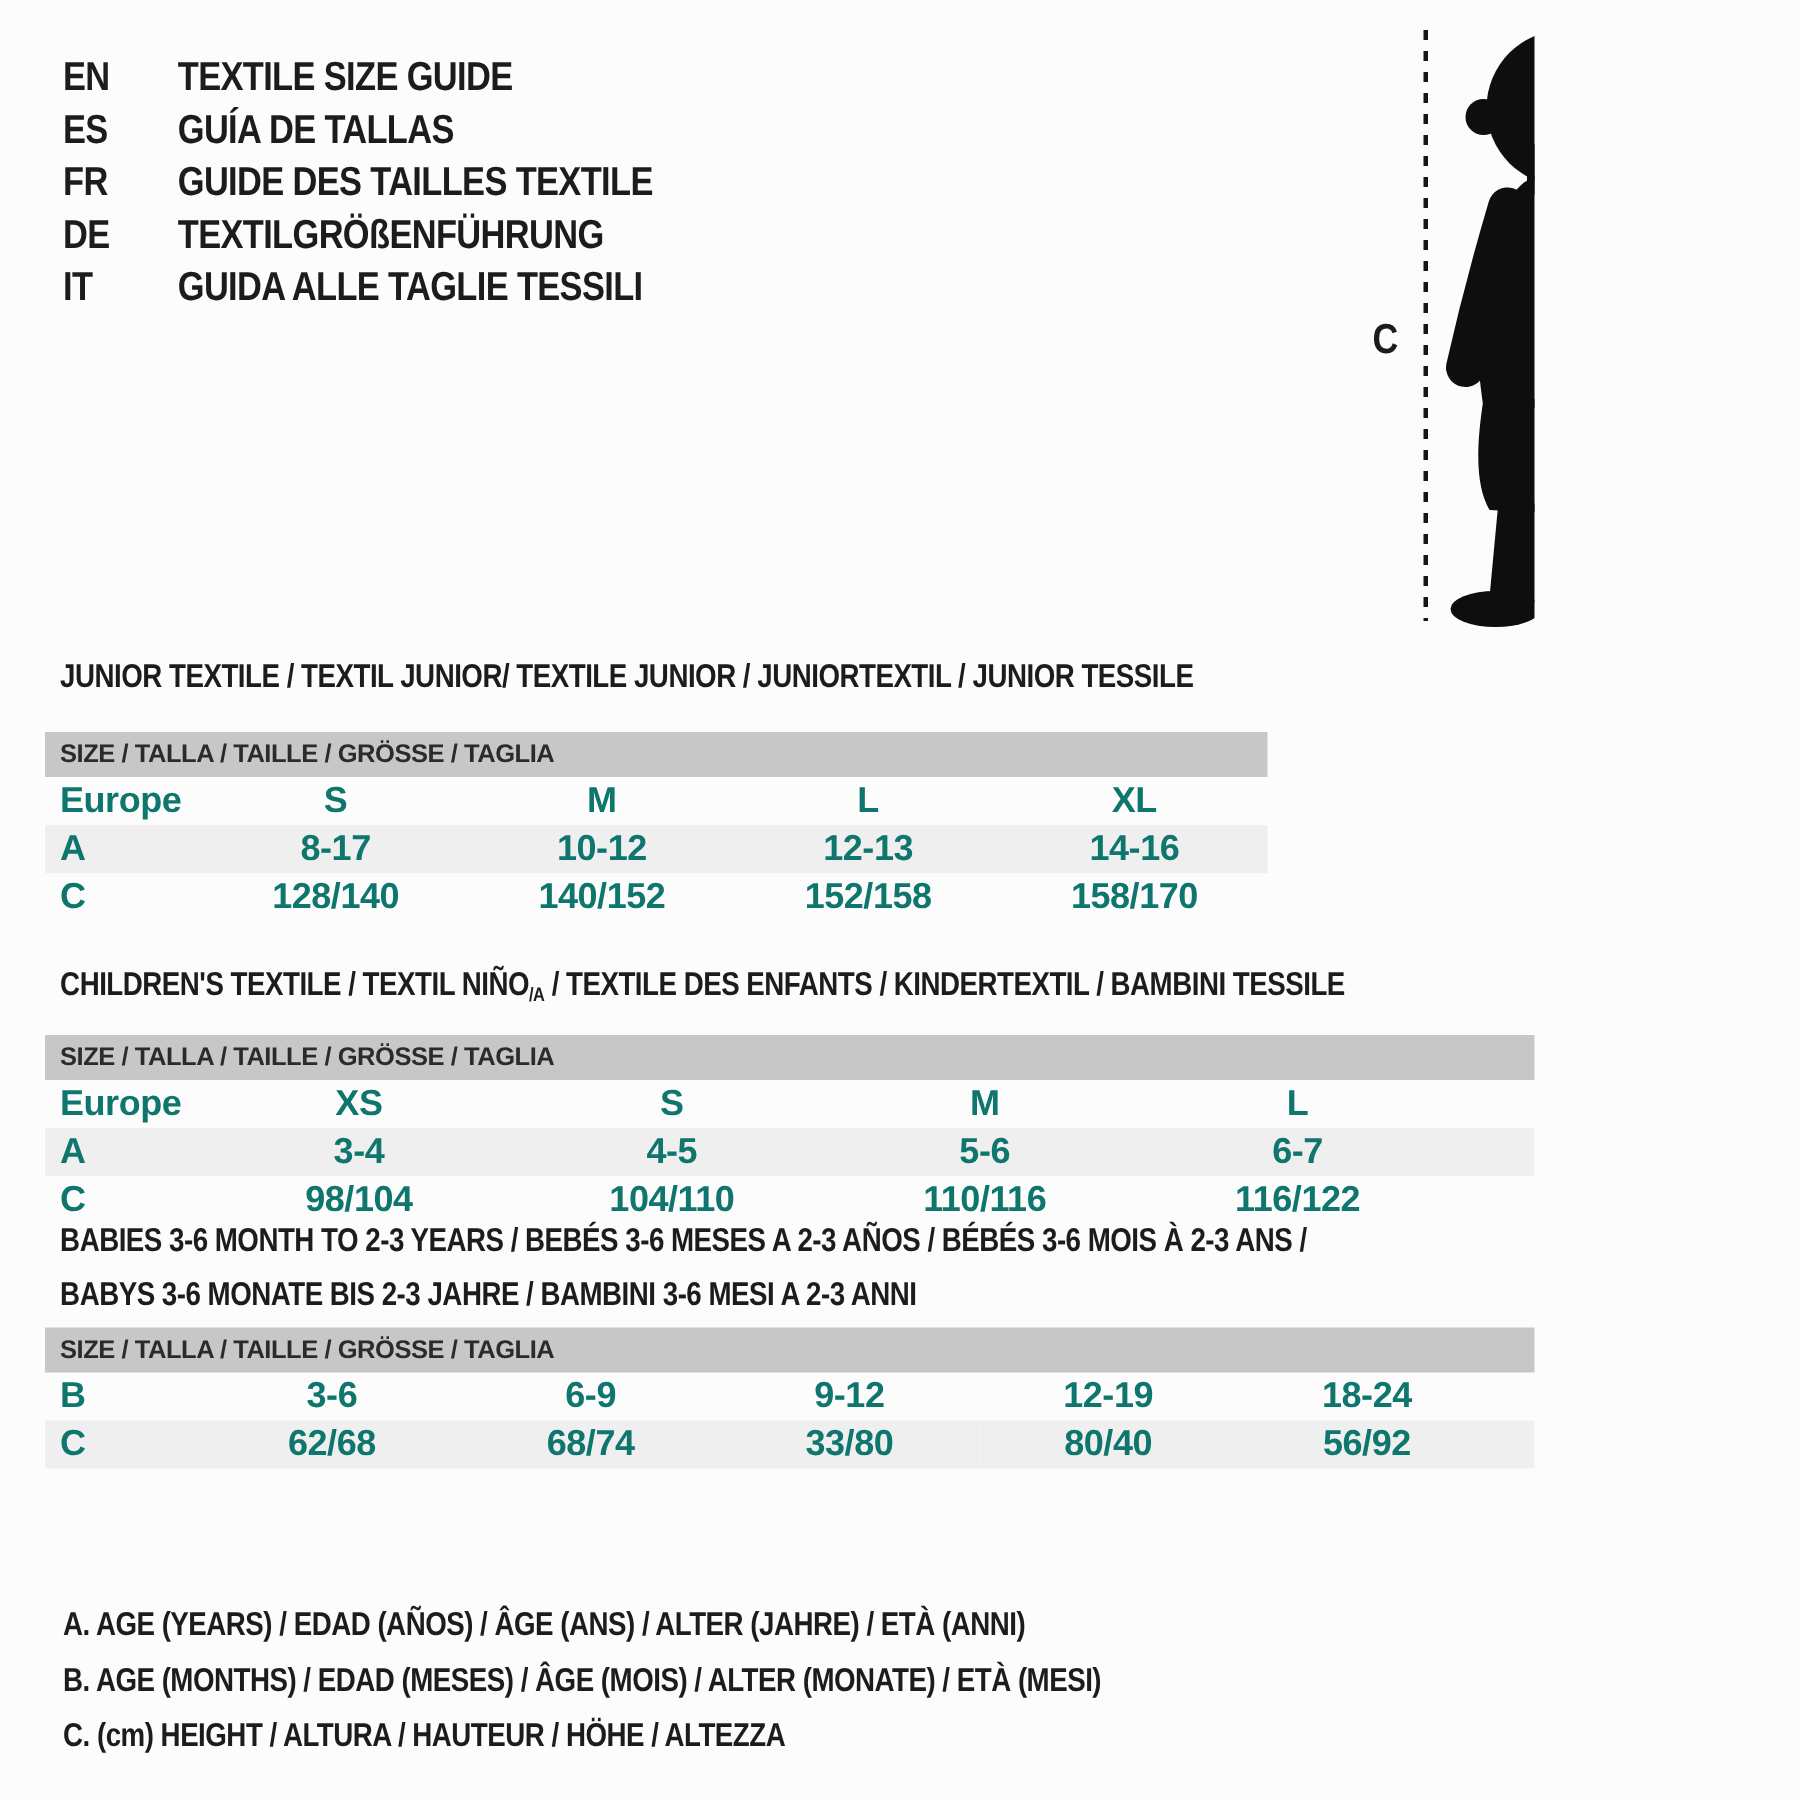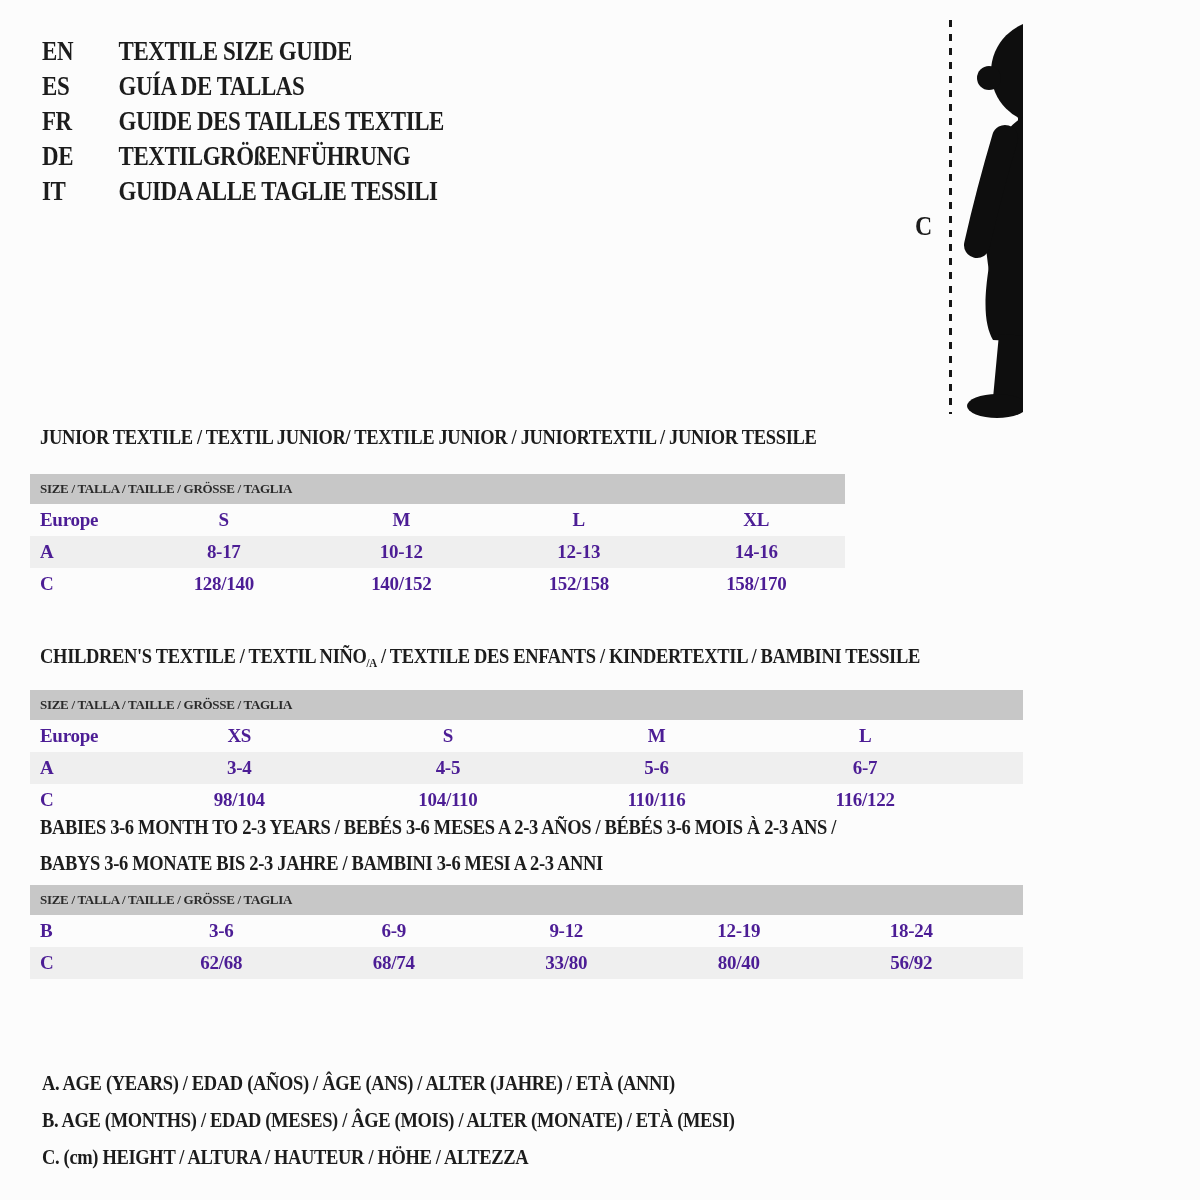--- a/index.html
+++ b/index.html
@@ -3,21 +3,21 @@
 <meta charset="utf-8">
 <style>
   html,body { margin:0; padding:0; }
   body {
     width:1200px; height:1200px;
     background:#fcfcfc;
     font-family:"Liberation Sans", sans-serif;
     font-weight:700;
     color:#1c1c1c;
   }
-  .page { position:relative; width:1023px; height:1200px; overflow:hidden;font-family:Liberation Serif, serif; }
+  .page { position:relative; width:1023px; height:1200px; overflow:hidden; }
 
   
   .lang-block { position:absolute; left:42px; top:34px; }
   .lang-row { display:flex; height:35px; align-items:center;
               transform:scaleX(0.85); transform-origin:0 50%;
               font-size:27px; letter-spacing:-0.5px; white-space:nowrap; }
   .lang-code { width:90px; flex:0 0 90px; }
 
   
   .measure-line { position:absolute; left:949px; top:20px; width:3px; height:394px;
@@ -27,33 +27,33 @@
   .toddler { position:absolute; left:963px; top:14px; }
 
   
   .size-section { position:absolute; left:30px; }
   .section-heading { margin:0; padding-left:12px; font-size:22px; letter-spacing:-0.4px;
                      line-height:26px; white-space:nowrap;
                      transform:scaleX(0.84); transform-origin:0 0; }
   .heading-sub { font-size:13px; vertical-align:-4px; }
   .size-table { border-collapse:collapse; table-layout:fixed; position:absolute; left:0; }
   .size-table td { height:32px; padding:0; text-align:center; vertical-align:middle;
-                   font-size:19px; font-weight:700; letter-spacing:-0.3px; color:#4c1d95;
+                   font-size:24px; font-weight:700; letter-spacing:-0.3px; color:#0f766e;
                    white-space:nowrap; }
   .size-table td.lbl { text-align:left; padding-left:10px; }
   tr.bar-row td { background:#c7c7c7; height:30px; text-align:left; padding-left:10px;
-                  color:#2b2b2b; font-size:13px; }
+                  color:#2b2b2b; font-size:17px; }
   tr.shaded td { background:#efefef; }
   col.col-label { width:105px; }
 
   #junior-table   { top:50px;  width:815px; }
   #children-table { top:47px;  width:1148px; }
   #babies-table   { top:76px;  width:1140px; }
 
-  #junior-section   { top:424px; width:1170px; height:190px; }
+  #junior-section   { top:438px; width:1170px; height:190px; }
   #children-section { top:643px; width:1170px; height:190px; }
   #babies-section   { top:809px; width:1170px; height:210px; }
 
   
   .legend { position:absolute; left:42px; top:1064px; }
   .legend-line { margin:0; font-size:22px; line-height:37px; letter-spacing:-0.4px;
                  white-space:nowrap; transform:scaleX(0.84); transform-origin:0 0; }
 </style>
 </head>
 <body>

